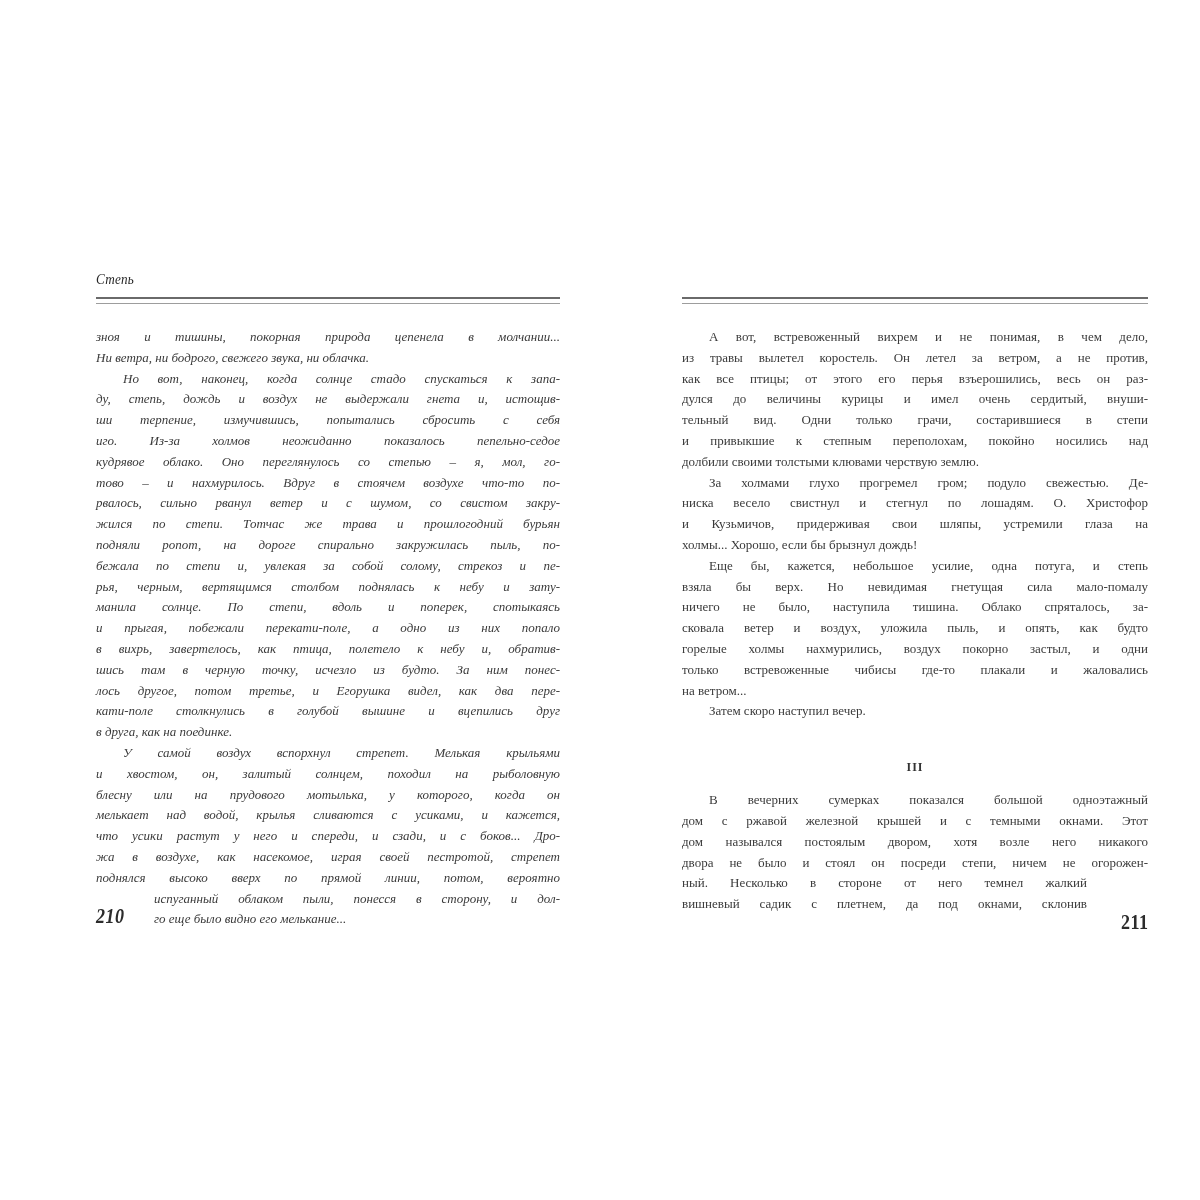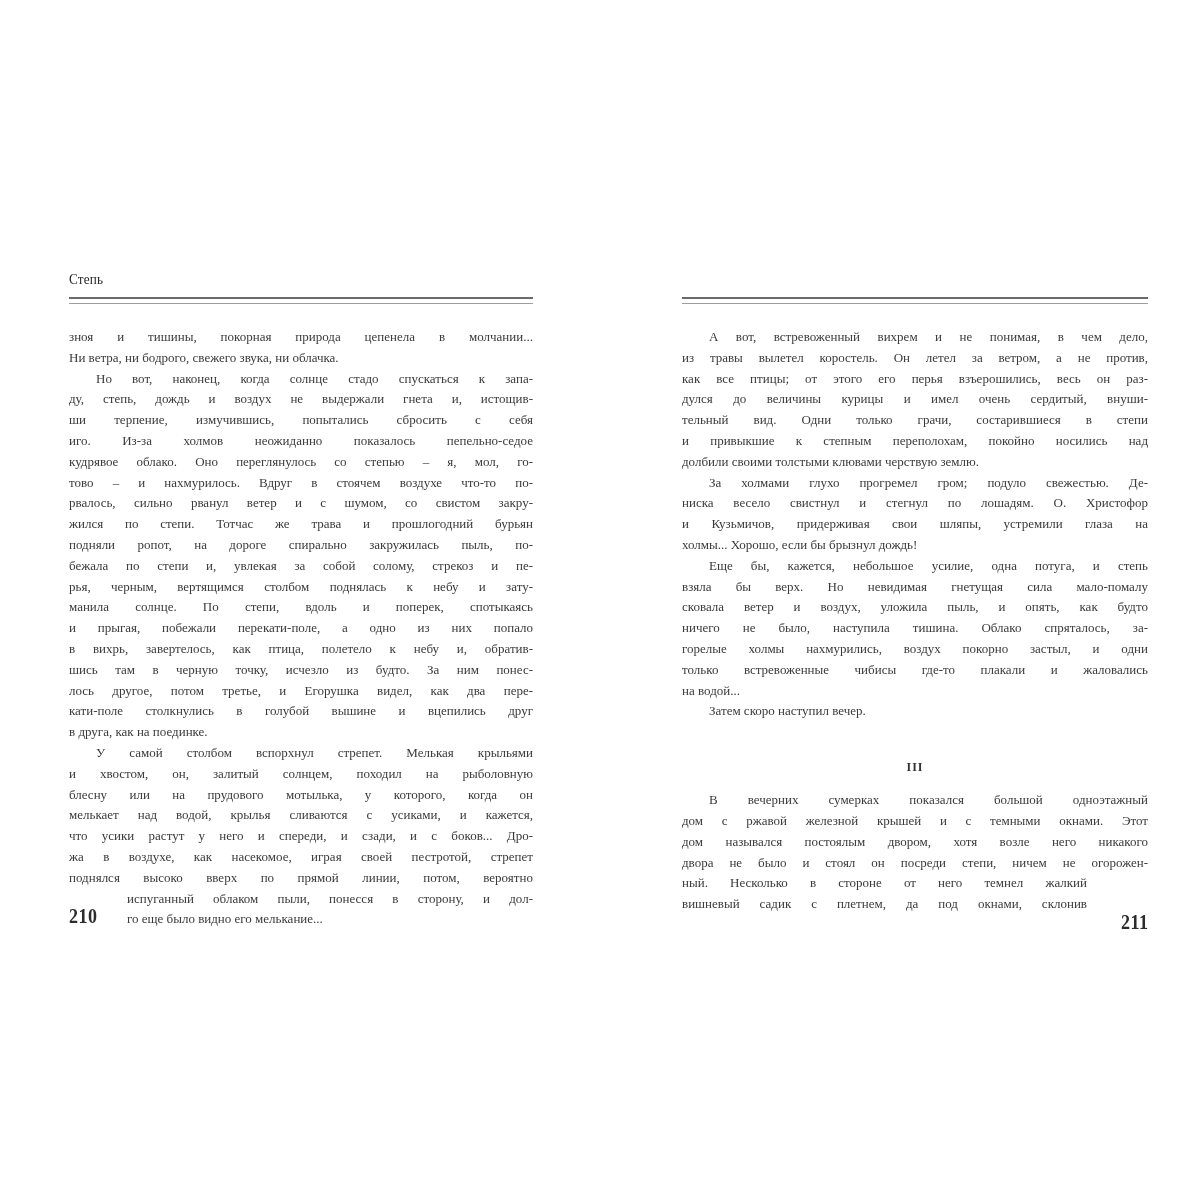--- a/index.html
+++ b/index.html
@@ -11,21 +11,21 @@
     font-family: "Liberation Serif", "DejaVu Serif", serif;
   }
   .book {
     position: relative;
     width: 1200px;
     height: 1200px;
     background: #ffffff;
     overflow: hidden;
   }
   .page { position: absolute; top: 0; height: 1200px; }
-  .page.left  { left: 69px;  width: 464px; }
+  .page.left  { left: 96px;  width: 464px; font-style: italic; }
   .page.right { left: 682px; width: 466px; }
 
   .running-head {
     position: absolute;
     top: 270px;
     left: 0;
     font-size: 15px;
     line-height: 18px;
     color: #262626;
     letter-spacing: 0.2px;
@@ -103,21 +103,21 @@
         <div class="line just">подняли ропот, на дороге спирально закружилась пыль, по-</div>
         <div class="line just">бежала по степи и, увлекая за собой солому, стрекоз и пе-</div>
         <div class="line just">рья, черным, вертящимся столбом поднялась к небу и зату-</div>
         <div class="line just">манила солнце. По степи, вдоль и поперек, спотыкаясь</div>
         <div class="line just">и прыгая, побежали перекати-поле, а одно из них попало</div>
         <div class="line just">в вихрь, завертелось, как птица, полетело к небу и, обратив-</div>
         <div class="line just">шись там в черную точку, исчезло из будто. За ним понес-</div>
         <div class="line just">лось другое, потом третье, и Егорушка видел, как два пере-</div>
         <div class="line just">кати-поле столкнулись в голубой вышине и вцепились друг</div>
         <div class="line">в друга, как на поединке.</div>
-        <div class="line just ind">У самой столбом вспорхнул стрепет. Мелькая крыльями</div>
+        <div class="line just ind">У самой воздух вспорхнул стрепет. Мелькая крыльями</div>
         <div class="line just">и хвостом, он, залитый солнцем, походил на рыболовную</div>
         <div class="line just">блесну или на прудового мотылька, у которого, когда он</div>
         <div class="line just">мелькает над водой, крылья сливаются с усиками, и кажется,</div>
         <div class="line just">что усики растут у него и спереди, и сзади, и с боков... Дро-</div>
         <div class="line just">жа в воздухе, как насекомое, играя своей пестротой, стрепет</div>
         <div class="line just">поднялся высоко вверх по прямой линии, потом, вероятно</div>
         <div class="line just foll">испуганный облаком пыли, понесся в сторону, и дол-</div>
         <div class="line foll">го еще было видно его мелькание...</div>
       </div>
     <div class="folio folio-left">210</div>
@@ -132,25 +132,25 @@
         <div class="line just">дулся до величины курицы и имел очень сердитый, внуши-</div>
         <div class="line just">тельный вид. Одни только грачи, состарившиеся в степи</div>
         <div class="line just">и привыкшие к степным переполохам, покойно носились над</div>
         <div class="line">долбили своими толстыми клювами черствую землю.</div>
         <div class="line just ind">За холмами глухо прогремел гром; подуло свежестью. Де-</div>
         <div class="line just">ниска весело свистнул и стегнул по лошадям. О. Христофор</div>
         <div class="line just">и Кузьмичов, придерживая свои шляпы, устремили глаза на</div>
         <div class="line">холмы... Хорошо, если бы брызнул дождь!</div>
         <div class="line just ind">Еще бы, кажется, небольшое усилие, одна потуга, и степь</div>
         <div class="line just">взяла бы верх. Но невидимая гнетущая сила мало-помалу</div>
+        <div class="line just">ничего не было, наступила тишина. Облако спряталось, за-</div>
         <div class="line just">сковала ветер и воздух, уложила пыль, и опять, как будто</div>
-        <div class="line just">ничего не было, наступила тишина. Облако спряталось, за-</div>
         <div class="line just">горелые холмы нахмурились, воздух покорно застыл, и одни</div>
         <div class="line just">только встревоженные чибисы где-то плакали и жаловались</div>
-        <div class="line">на водой...</div>
+        <div class="line">на ветром...</div>
         <div class="line ind">Затем скоро наступил вечер.</div>
         <div class="section-heading">III</div>
         <div class="line just ind">В вечерних сумерках показался большой одноэтажный</div>
         <div class="line just">дом с ржавой железной крышей и с темными окнами. Этот</div>
         <div class="line just">дом назывался постоялым двором, хотя возле него никакого</div>
         <div class="line just">двора не было и стоял он посреди степи, ничем не огорожен-</div>
         <div class="line just folr">ный. Несколько в стороне от него темнел жалкий</div>
         <div class="line just folr">вишневый садик с плетнем, да под окнами, склонив</div>
       </div>
     <div class="folio folio-right">211</div>

